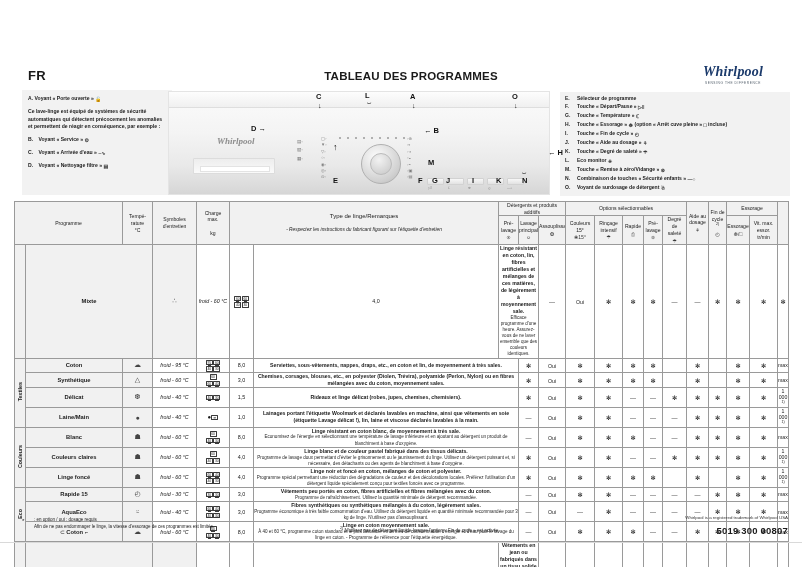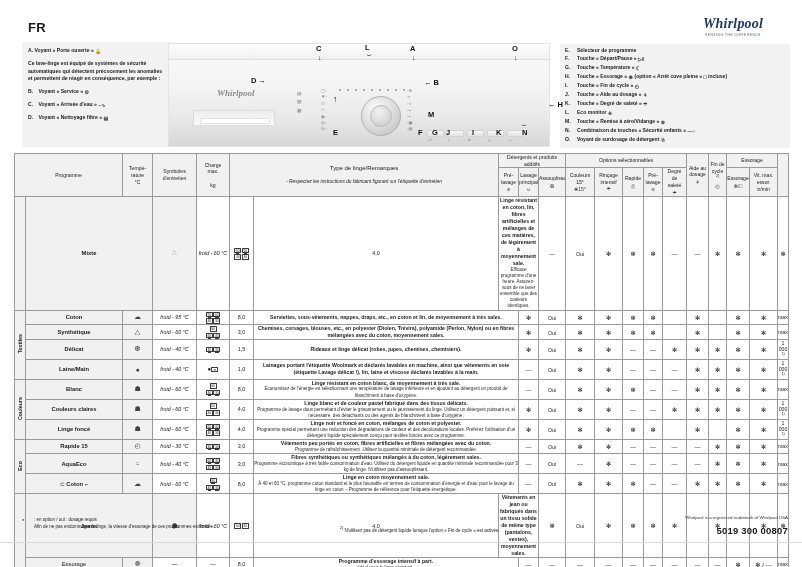--- a/index.html
+++ b/index.html
@@ -7,21 +7,21 @@
   body {
     width: 802px; height: 567px;
     background: #ffffff;
     font-family: "Liberation Sans", sans-serif;
     color: #1a1a1a;
     overflow: hidden;
     position: relative;
   }
 
   
-  #top { position:relative; height:150px; }
+  #top { position:relative; height:150px;margin-top:48px; }
 
   #lang {
     position:absolute; left:28px; top:20px;
     font-size:13px; font-weight:bold; letter-spacing:.3px;
   }
   #doc-title {
     position:absolute; left:0; right:0; top:22px;
     text-align:center; font-size:11.5px; font-weight:bold;
     letter-spacing:.2px;
   }
@@ -225,20 +225,21 @@
     font-size:9.5px; font-weight:bold; letter-spacing:.2px;
   }
   #rule { position:absolute; left:0; right:0; bottom:8px; border-top:1px solid #d9d9d9; }
 </style>
 </head>
 <body>
 
 <div id="top">
 
   <div id="lang">FR</div>
+  <div id="doc-title">TABLEAU DES PROGRAMMES</div>
 
   <div id="brand">
     <div class="wp-word">Whirlpool</div>
     <div class="wp-tag">SENSING THE DIFFERENCE</div>
   </div>
 
   <div id="legend-left">
     <div class="ln">
       <span>A.</span>
       <span>Voyant « Porte ouverte »</span>

